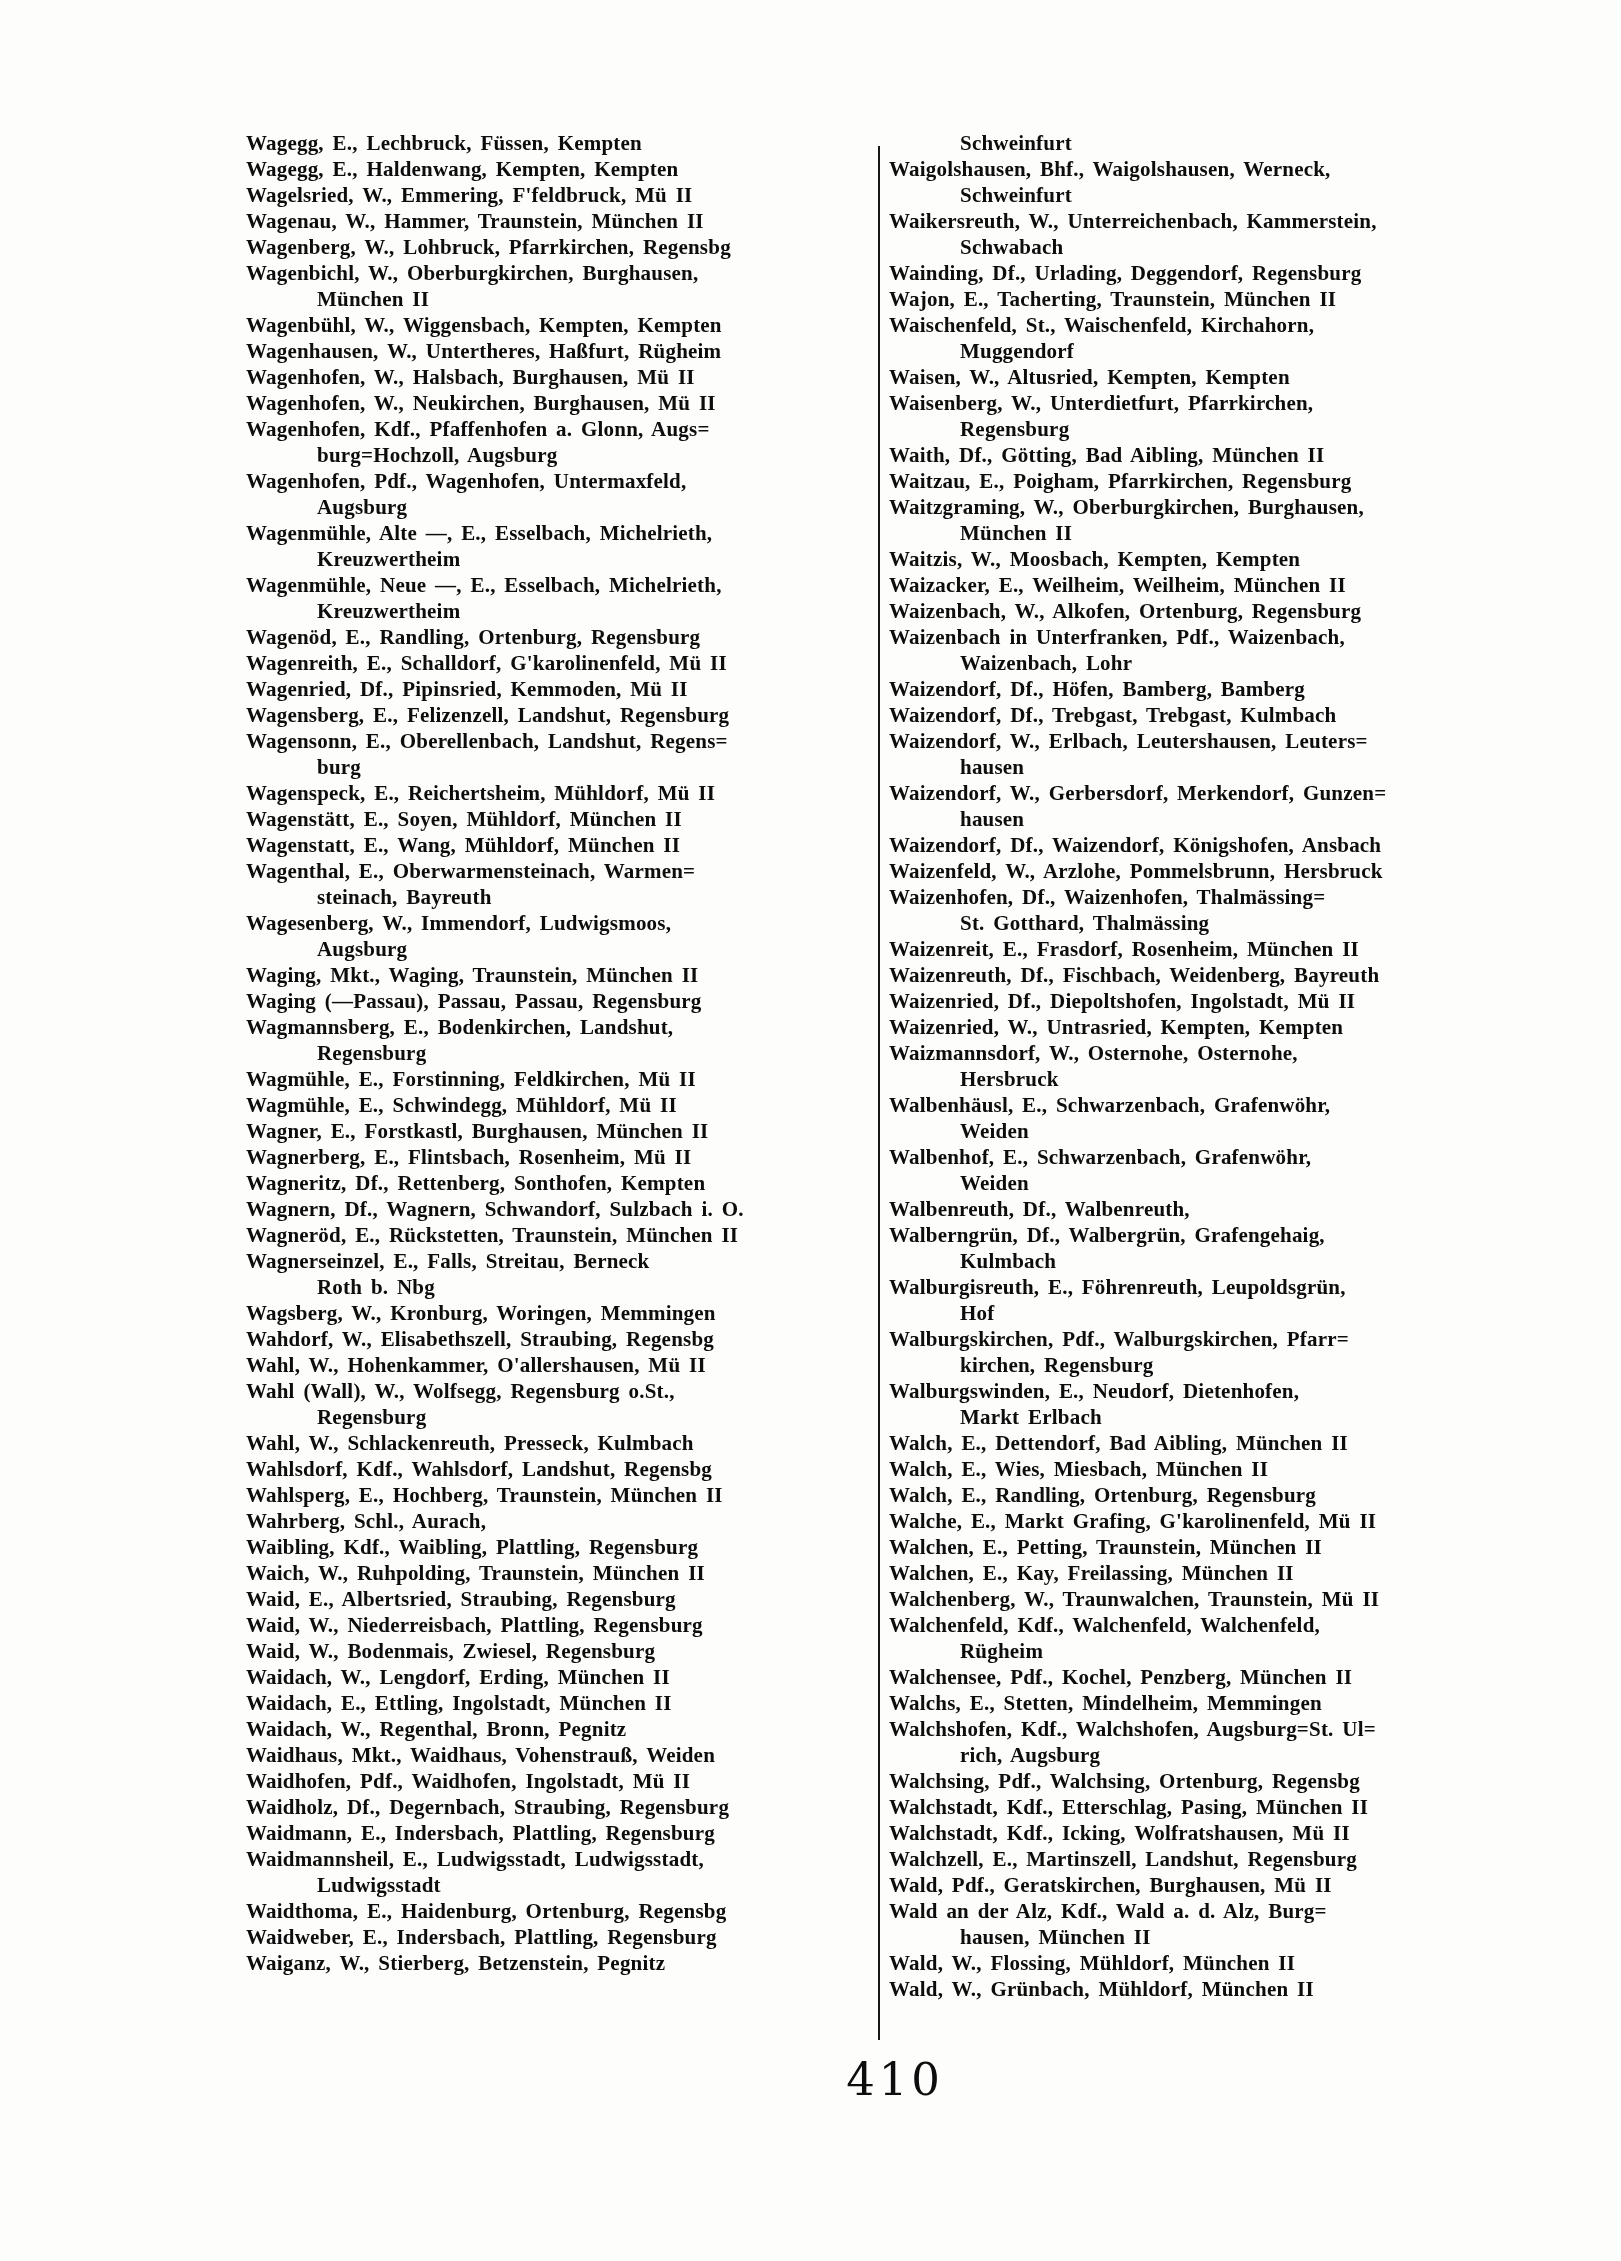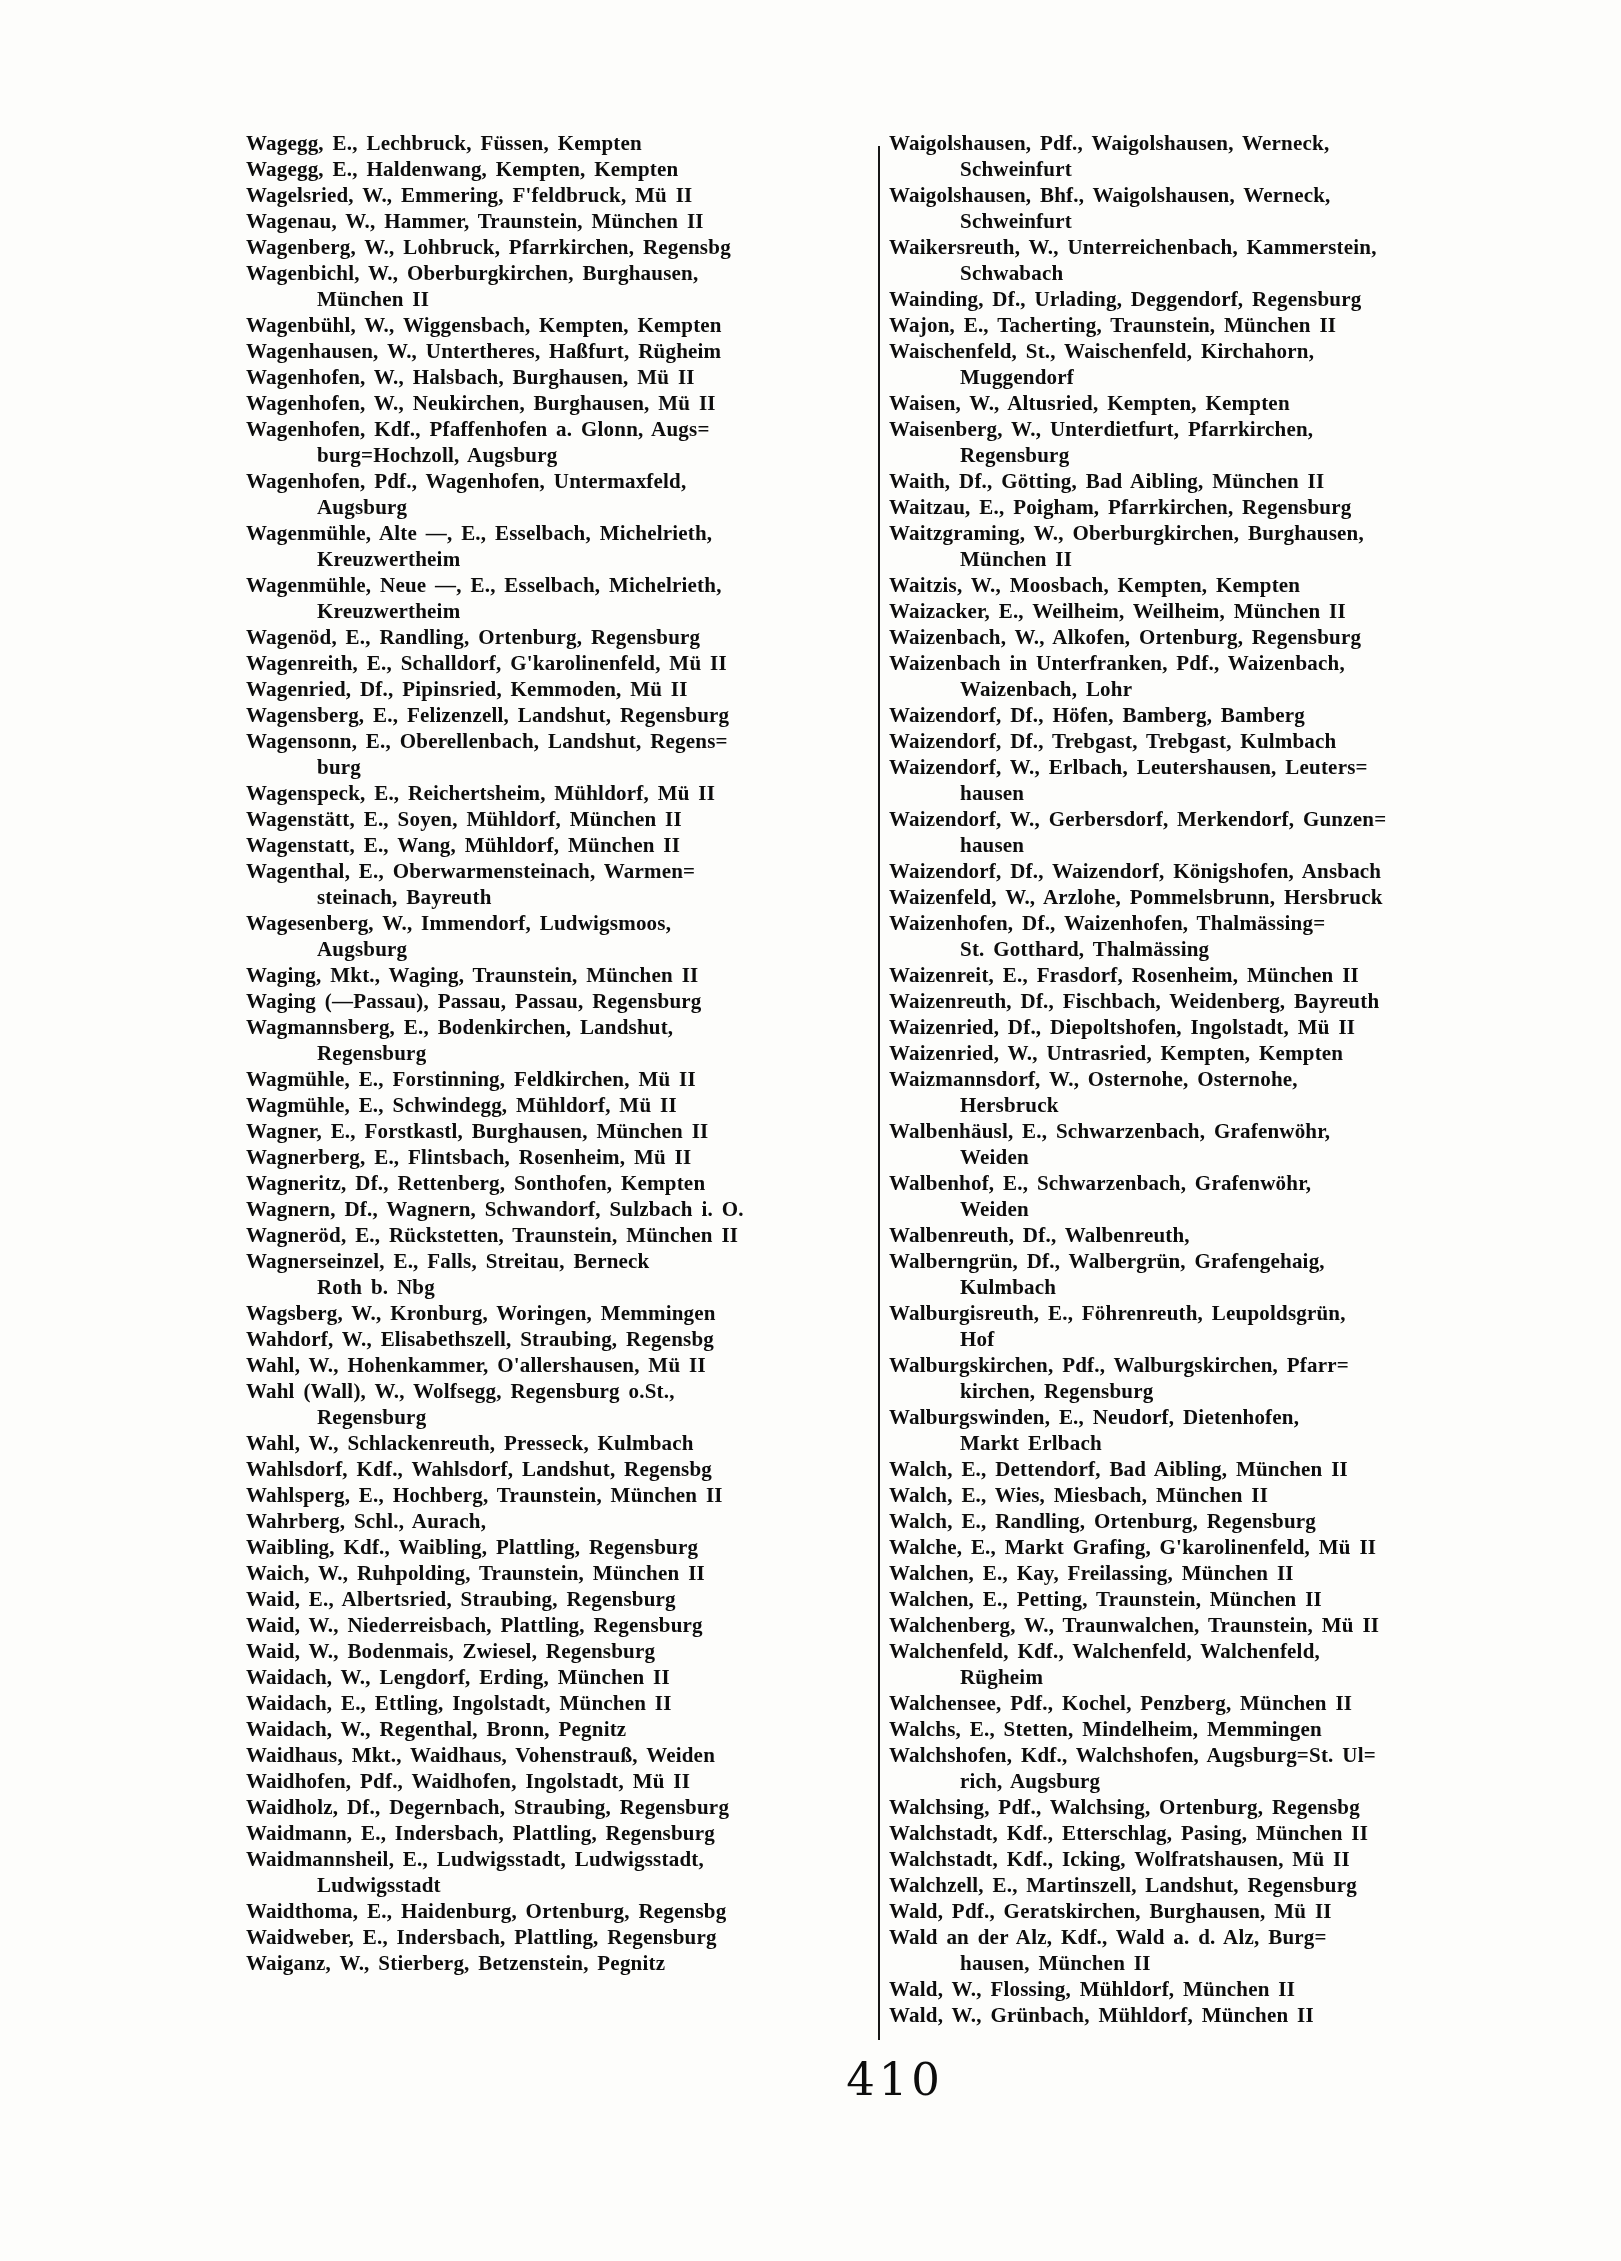--- a/index.html
+++ b/index.html
@@ -244,21 +244,20 @@
       <div class="entry">
         <div class="line first">Waidweber, E., Indersbach, Plattling, Regensburg</div>
       </div>
       <div class="entry">
         <div class="line first">Waiganz, W., Stierberg, Betzenstein, Pegnitz</div>
       </div>
     </section>
   <div class="divider"></div>
   <section class="col col-right" id="col-right">
       <div class="entry">
-        <div class="line first">Waigolshausen, Pdf., Waigolshausen, Werneck,</div>
         <div class="line cont">Schweinfurt</div>
       </div>
       <div class="entry">
         <div class="line first">Waigolshausen, Bhf., Waigolshausen, Werneck,</div>
         <div class="line cont">Schweinfurt</div>
       </div>
       <div class="entry">
         <div class="line first">Waikersreuth, W., Unterreichenbach, Kammerstein,</div>
         <div class="line cont">Schwabach</div>
       </div>
@@ -375,24 +374,24 @@
       <div class="entry">
         <div class="line first">Walch, E., Wies, Miesbach, München II</div>
       </div>
       <div class="entry">
         <div class="line first">Walch, E., Randling, Ortenburg, Regensburg</div>
       </div>
       <div class="entry">
         <div class="line first">Walche, E., Markt Grafing, G'karolinenfeld, Mü II</div>
       </div>
       <div class="entry">
+        <div class="line first">Walchen, E., Petting, Traunstein, München II</div>
+      </div>
+      <div class="entry">
         <div class="line first">Walchen, E., Kay, Freilassing, München II</div>
-      </div>
-      <div class="entry">
-        <div class="line first">Walchen, E., Petting, Traunstein, München II</div>
       </div>
       <div class="entry">
         <div class="line first">Walchenberg, W., Traunwalchen, Traunstein, Mü II</div>
       </div>
       <div class="entry">
         <div class="line first">Walchenfeld, Kdf., Walchenfeld, Walchenfeld,</div>
         <div class="line cont">Rügheim</div>
       </div>
       <div class="entry">
         <div class="line first">Walchensee, Pdf., Kochel, Penzberg, München II</div>

